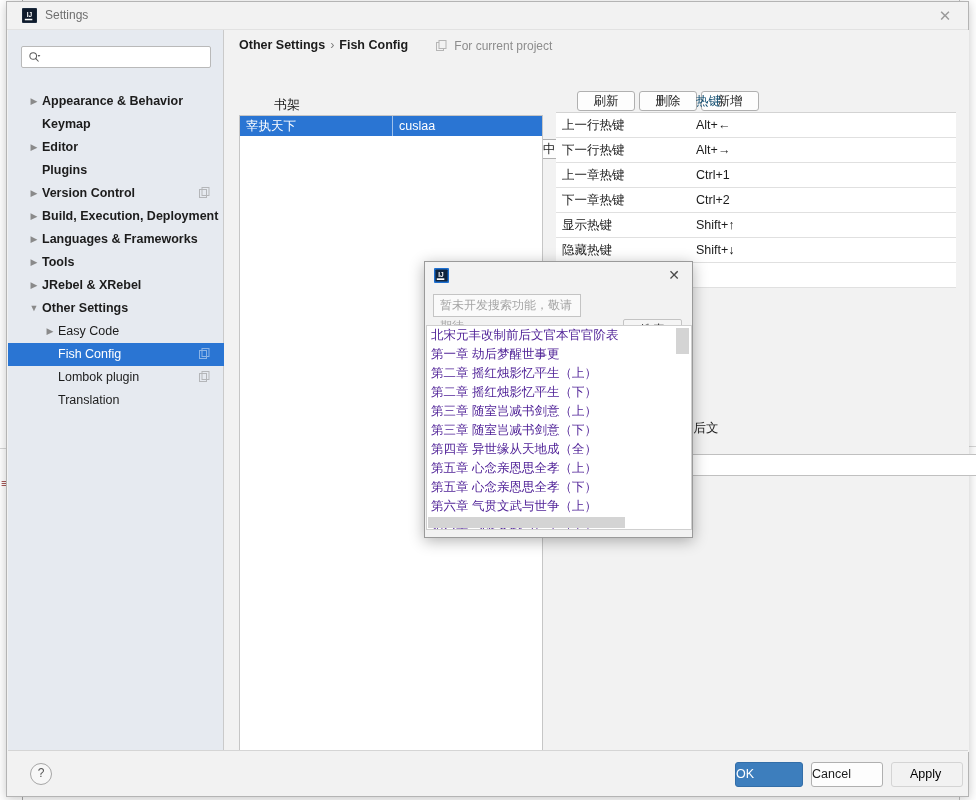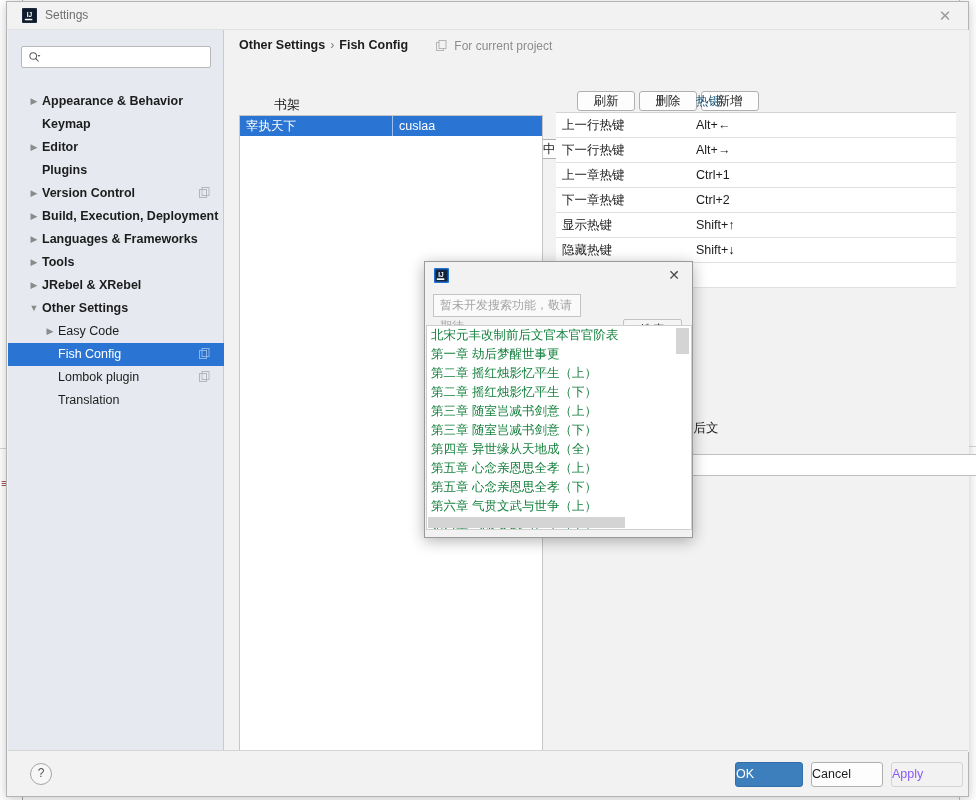--- a/index.html
+++ b/index.html
@@ -224,21 +224,21 @@
   .btn-ok {
     left: 727px; width: 68px;
     background: #3d7ebd; border: 1px solid #336ea8; color: #ffffff;
   }
   .btn-cancel {
     left: 803px; width: 72px;
     background: #fdfdfd; border: 1px solid #b0b0b0; color: #1c1c1c;
   }
   .btn-apply {
     left: 883px; width: 72px;
-    background: #f2f2f2; border: 1px solid #d4d4d4; color: #8b5cf6;
+    background: #f2f2f2; border: 1px solid #d4d4d4; color: #000000; padding-left: 18px;
   }
 
   
   .chapter-dialog {
     position: absolute;
     left: 424px; top: 261px;
     width: 269px; height: 277px;
     background: #f2f2f2;
     border: 1px solid #9a9a9a;
     box-shadow: 0 3px 14px rgba(0,0,0,0.30);
@@ -273,21 +273,21 @@
     position: absolute; left: 1px; top: 63px;
     width: 266px; height: 205px;
     background: #ffffff;
     border: 1px solid #cfcfcf;
     box-sizing: border-box;
     overflow: hidden;
   }
   .cd-item {
     height: 19px; line-height: 19px;
     padding-left: 4px;
-    font-size: 12.5px; color: #15803d;
+    font-size: 12.5px; color: #4c1d95;
     white-space: nowrap;
   }
   .cd-vscroll {
     position: absolute; right: 1px; top: 1px;
     width: 14px; height: 203px; background: #ffffff;
   }
   .cd-vthumb {
     position: absolute; right: 1px; top: 1px;
     width: 13px; height: 26px; background: #d4d4d4;
   }

